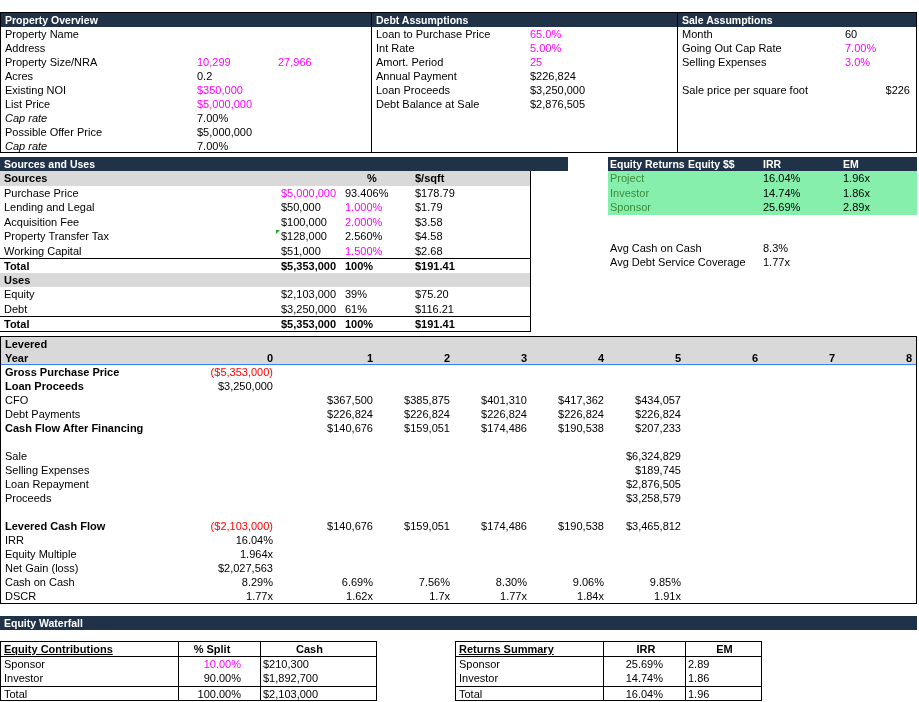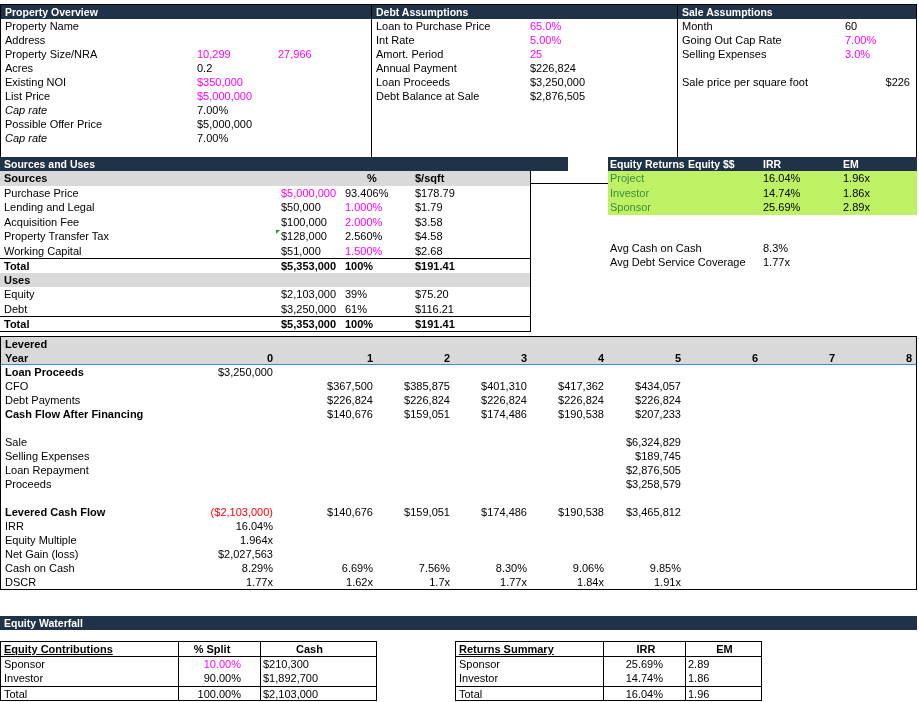--- a/index.html
+++ b/index.html
@@ -9,21 +9,21 @@
 .row{position:relative;height:14px;line-height:14px;white-space:nowrap}
 .srow{position:relative;height:14.5px;line-height:14.5px;white-space:nowrap}
 .lbl{position:absolute;left:4px}
 .m{color:#ff00ff}
 .neg{color:#ff0000}
 .b{font-weight:bold}
 .it{font-style:italic}
 .gray{background:#d9d9d9}
 .u{text-decoration:underline}
 
-#top{position:absolute;top:4px;left:0;width:917px;height:180px;border:1px solid #000;display:flex}
+#top{position:absolute;top:12px;left:0;width:917px;height:141px;border:1px solid #000;display:flex}
 .panel{position:relative;height:100%}
 #panelA{width:371px;border-right:1px solid #000}
 #panelB{width:306px;border-right:1px solid #000}
 #panelC{flex:1}
 .pv1{position:absolute;left:196px}
 .pv2{position:absolute;left:277px}
 #panelB .val{position:absolute;left:158px}
 #panelC .val{position:absolute;left:167px}
 #panelC .valr{position:absolute;right:6px}
 .spacer14{height:14px}
@@ -36,21 +36,21 @@
 .hpct{position:absolute;left:367px}
 .hsq{position:absolute;left:415px}
 .totrow{border-top:1px solid #000;font-weight:bold}
 .tri{position:absolute;left:276px;top:1px;width:0;height:0;border-top:4px solid #1fa11f;border-right:4px solid transparent}
 
 #eqret{position:absolute;top:157px;left:608px;width:309px}
 .eq-c1{position:absolute;left:2px}
 .eq-c2{position:absolute;left:80px}
 .eq-c3{position:absolute;left:155px}
 .eq-c4{position:absolute;left:235px}
-.greenrow{background:#bef264}
+.greenrow{background:#86efac}
 .greenlbl{color:#3d8b3d}
 .spacer26{height:26px}
 
 #levered{position:absolute;top:336px;left:0;width:917px;border:1px solid #000}
 .yearrow{border-bottom:1px solid #3b82f6}
 .c0{position:absolute;left:188px;width:84px;text-align:right}
 .c1{position:absolute;left:300px;width:72px;text-align:right}
 .c2{position:absolute;left:377px;width:72px;text-align:right}
 .c3{position:absolute;left:454px;width:72px;text-align:right}
 .c4{position:absolute;left:531px;width:72px;text-align:right}
@@ -284,20 +284,24 @@
       <span class="c1">1</span>
       <span class="c2">2</span>
       <span class="c3">3</span>
       <span class="c4">4</span>
       <span class="c5">5</span>
       <span class="c6">6</span>
       <span class="c7">7</span>
       <span class="c8">8</span>
     </div>
     <div class="row">
+        <span class="lbl b">Gross Purchase Price</span>
+        <span class="c0 neg">($5,353,000)</span>
+      </div>
+    <div class="row">
         <span class="lbl b">Loan Proceeds</span>
         <span class="c0">$3,250,000</span>
       </div>
     <div class="row">
         <span class="lbl">CFO</span>
         <span class="c1">$367,500</span>
         <span class="c2">$385,875</span>
         <span class="c3">$401,310</span>
         <span class="c4">$417,362</span>
         <span class="c5">$434,057</span>

